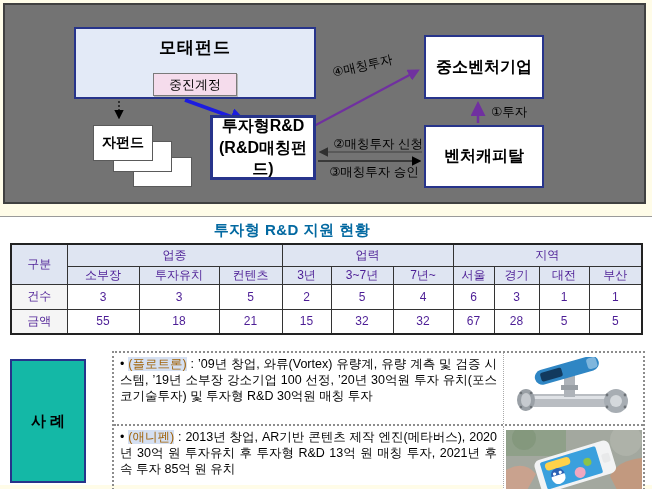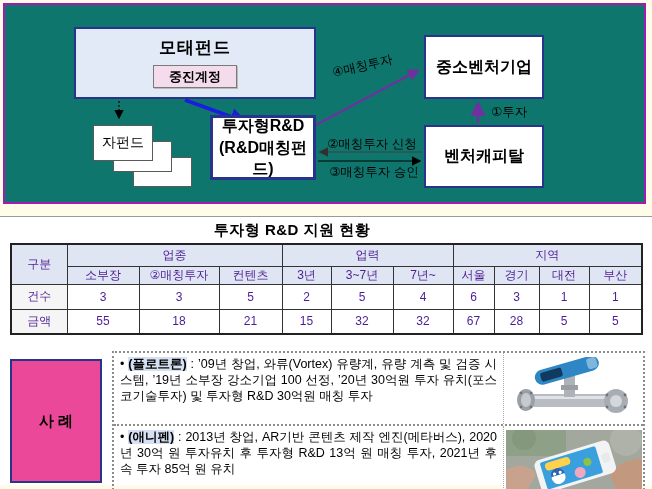--- a/index.html
+++ b/index.html
@@ -1,76 +1,76 @@
 <!DOCTYPE html>
 <html><head>
 <meta charset="utf-8">
 <style>
   html,body{margin:0;padding:0;}
   body{font-family:"Liberation Sans","DejaVu Sans",sans-serif;}
   #stage{position:relative;width:652px;height:489px;background:#FFFCE8;overflow:hidden;}
 
   
   .diagram-panel{position:absolute;left:3px;top:3px;width:639px;height:197px;
-    background:#0f766e;border:2px solid #a21caf;}
+    background:#737373;border:2px solid #404040;}
   .dbox{position:absolute;box-sizing:border-box;display:flex;flex-direction:column;
     align-items:center;justify-content:center;text-align:center;background:#fff;}
   .mother{left:69px;top:22px;width:242px;height:72px;background:#E3EAF7;
     border:2px solid #27348B;justify-content:flex-start;padding-top:7px;}
   .mother .t1{font-size:17px;font-weight:bold;letter-spacing:1px;color:#000;}
-  .subacct{margin-top:6px;width:82px;height:21px;background:#F5DCEC;border:1px solid #7a7a7a;
-    font-size:13px;font-weight:bold;display:flex;align-items:center;justify-content:center;
+  .subacct{margin-top:14px;width:82px;height:21px;background:#F5DCEC;border:1px solid #7a7a7a;
+    font-size:13px;font-weight:normal;display:flex;align-items:center;justify-content:center;
     box-shadow:1px 1px 0 #bbb;text-align:right;}
   .paper{position:absolute;background:#fff;border:1px solid #5a5a5a;box-sizing:border-box;}
   .child{left:88px;top:120px;width:60px;height:36px;z-index:3;display:flex;align-items:center;
-    justify-content:center;font-size:14px;font-weight:normal;}
+    justify-content:center;font-size:14px;font-weight:bold;}
   .p2{left:108px;top:136px;width:59px;height:31px;z-index:2;}
   .p3{left:128px;top:152px;width:59px;height:30px;z-index:1;}
   .rnd{left:205px;top:110px;width:106px;height:65px;border:3px solid #27348B;}
   .rnd .t1{font-size:16px;font-weight:bold;}
   .rnd .t2{font-size:16px;font-weight:bold;margin-top:1px;}
   .sme{left:419px;top:30px;width:120px;height:64px;border:2px solid #27348B;
     font-size:16px;font-weight:bold;}
   .vc{left:419px;top:120px;width:120px;height:63px;border:2px solid #27348B;
     font-size:16px;font-weight:bold;}
   .arrow-label{position:absolute;font-size:12.5px;color:#000;white-space:nowrap;background:transparent;}
   .lbl4{left:327px;top:53px;transform:rotate(-13deg);}
   .lbl1{left:486px;top:99px;}
-  .lbl2{left:316px;top:131px;width:102px;text-align:center;}
+  .lbl2{left:316px;top:131px;width:102px;text-align:right;}
   .lbl3{left:318px;top:159px;width:102px;text-align:center;}
   .diagram-svg{position:absolute;left:0;top:0;width:639px;height:197px;}
 
   
   .report-panel{position:absolute;left:0;top:216px;width:652px;height:268px;
     background:#fff;border-top:1px solid #9a9a9a;}
   .tbl-title{position:absolute;left:0;top:4px;width:584px;text-align:center;
-    font-size:15px;font-weight:bold;color:#000000;letter-spacing:.5px;}
+    font-size:15px;font-weight:bold;color:#0369a1;letter-spacing:.5px;}
   .tblwrap{position:absolute;left:10px;top:26px;}
   table.stats{border-collapse:collapse;table-layout:fixed;font-size:12px;color:#4c1d95;}
   table.stats td{border:1px solid #333;text-align:center;vertical-align:middle;
     padding:0;box-sizing:border-box;}
   table.stats{border:2px solid #222;}
   .hd{background:#DFE5F2;font-weight:normal;}
   .rowlabel{background:#F5F5F5;}
   .r1 td{height:22px;}
   .r2 td{height:15px;}
   .r3 td{height:25px;margin-left:6px;}
   .r4 td{height:25px;}
 
   
-  .case-label-box{position:absolute;left:10px;top:142px;width:92px;height:124px;
-    background:#ec4899;border:2px solid #27348B;box-sizing:border-box;display:flex;
+  .case-label-box{position:absolute;left:10px;top:142px;width:76px;height:124px;
+    background:#14b8a6;border:2px solid #27348B;box-sizing:border-box;display:flex;
     align-items:center;justify-content:center;font-size:15px;font-weight:bold;}
   .case-box{position:absolute;left:112px;top:134px;width:533px;height:147px;
     border:2px dotted #8c8c8c;box-sizing:border-box;display:flex;flex-direction:column;}
   .case-row{flex:1;display:flex;min-height:0;}
   .case-row.first{border-bottom:2px dotted #8c8c8c;}
   .case-text{flex:1;padding:3px 6px 2px 6px;font-size:12.5px;line-height:16px;
     text-align:justify;color:#000;overflow:hidden;}
-  .case-text .hl{background:#D5E0F2;color:#000000;font-weight:bold;}
+  .case-text .hl{background:#D5E0F2;color:#a16207;font-weight:normal;}
   .case-img{width:140px;flex:0 0 140px;display:flex;align-items:center;justify-content:center;
     border-left:1px dotted #aaa;box-sizing:border-box;background:#fff;}
   .case-img svg{display:block;}
 </style>
 </head>
 <body>
 
 <div id="stage">
 
   <div class="diagram-panel">
@@ -142,21 +142,21 @@
         </colgroup>
         <tbody>
             <tr class="r1">
           <td rowspan="2" class="hd">구분</td>
           <td colspan="3" class="hd">업종</td>
           <td colspan="3" class="hd">업력</td>
           <td colspan="4" class="hd">지역</td>
         </tr>
         <tr class="r2">
           <td class="hd">소부장</td>
-          <td class="hd">②매칭투자</td>
+          <td class="hd">투자유치</td>
           <td class="hd">컨텐츠</td>
           <td class="hd">3년</td>
           <td class="hd">3~7년</td>
           <td class="hd">7년~</td>
           <td class="hd">서울</td>
           <td class="hd">경기</td>
           <td class="hd">대전</td>
           <td class="hd">부산</td>
         </tr>
         <tr class="r3">

